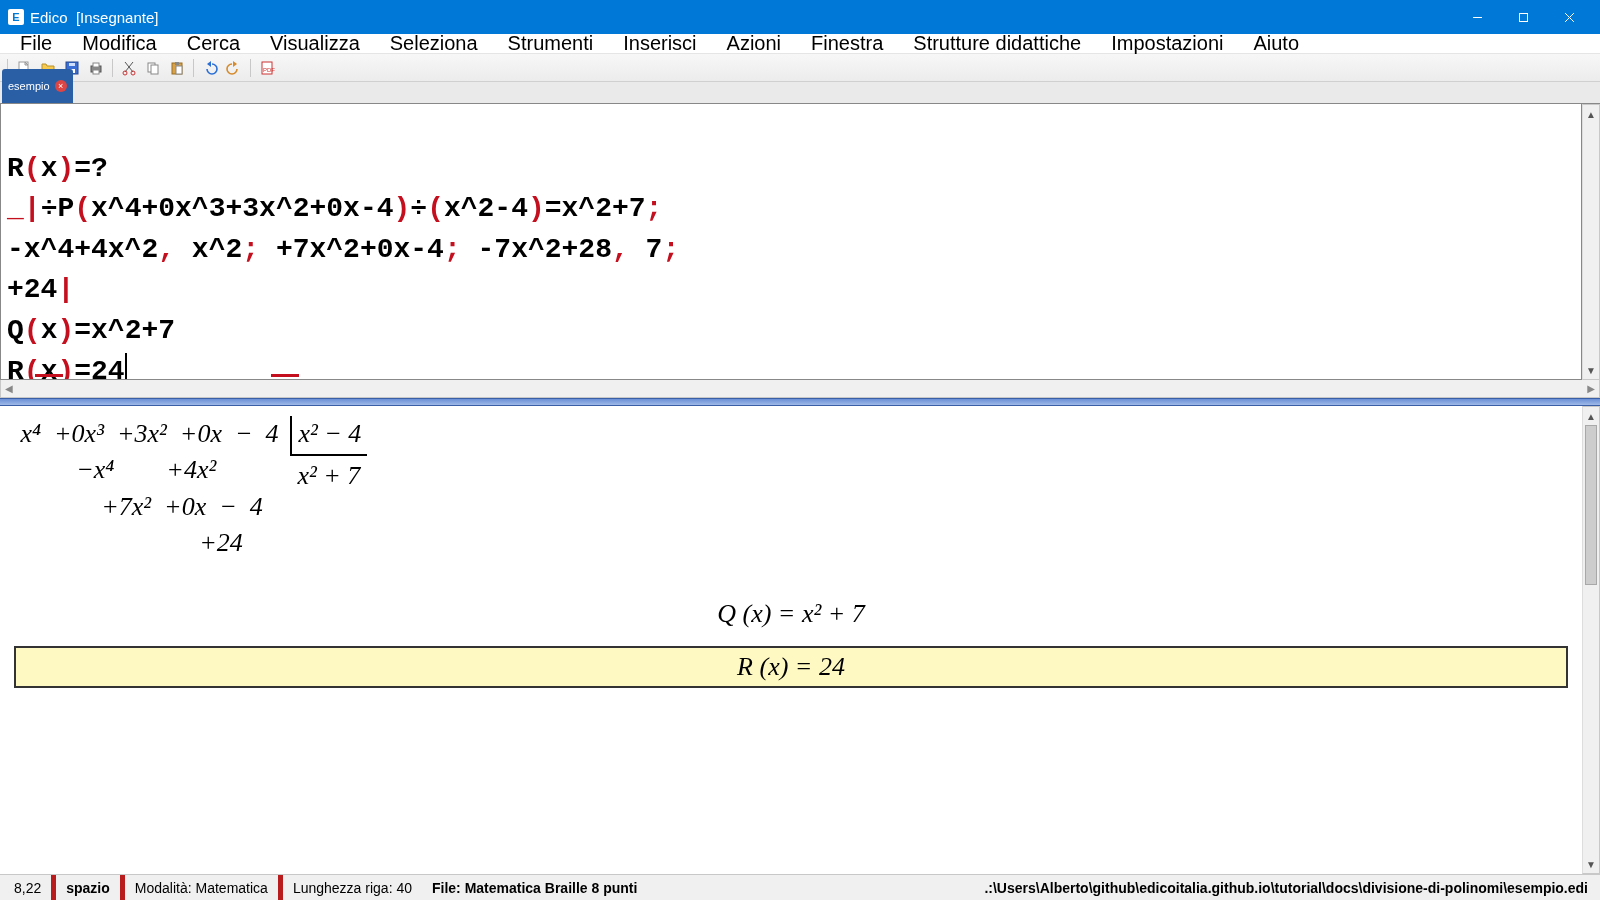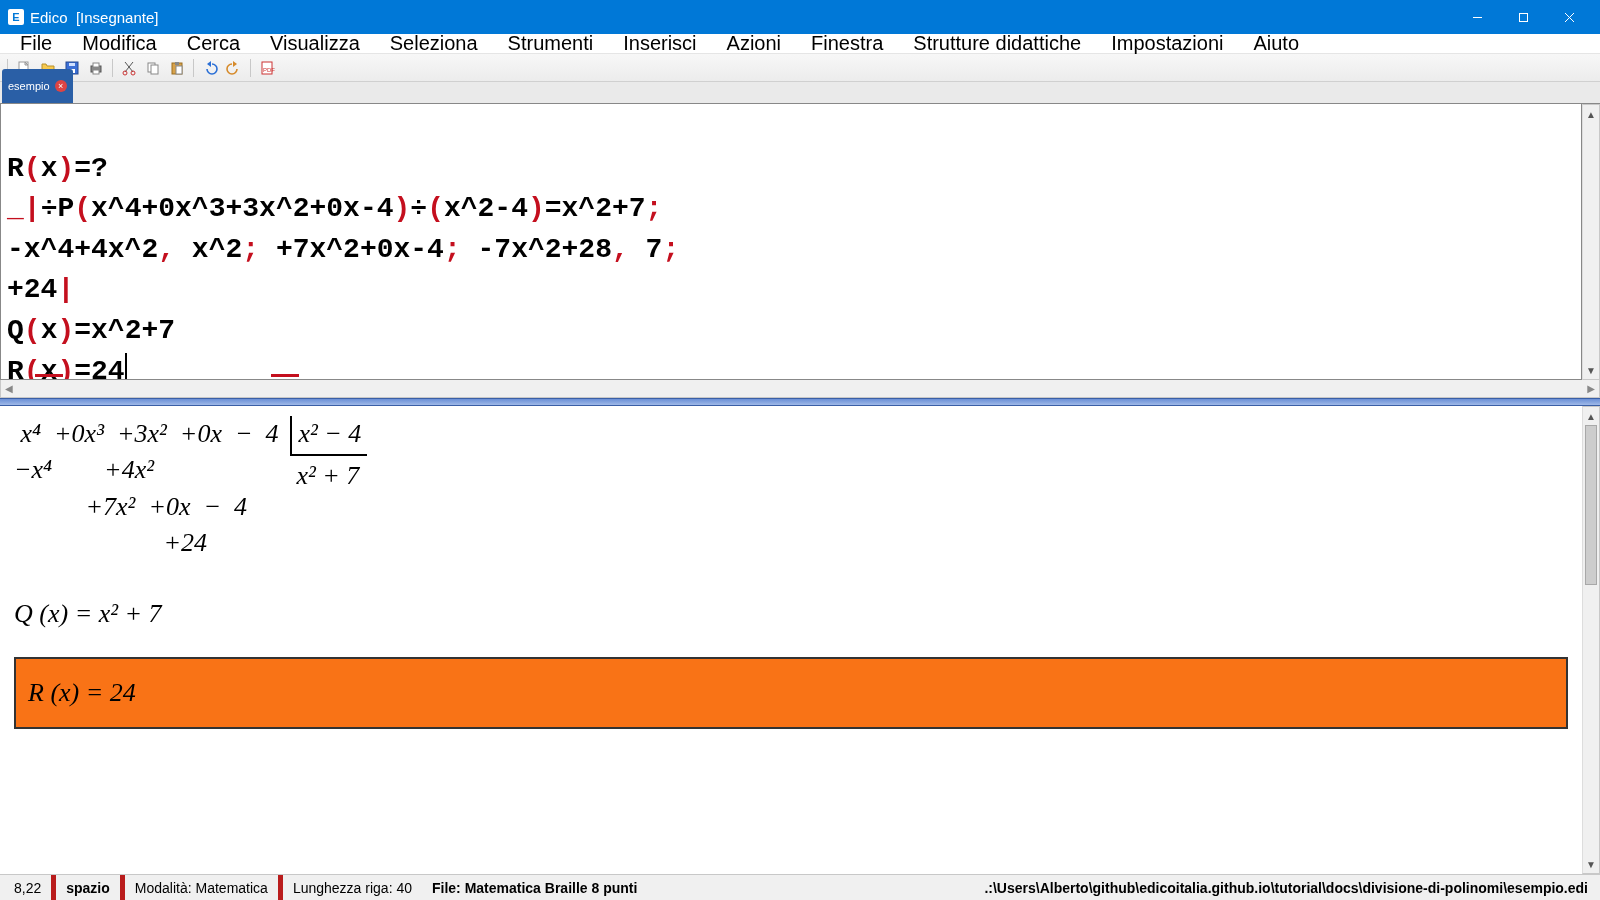--- a/index.html
+++ b/index.html
@@ -31,31 +31,31 @@
   @keyframes blink { 50% { opacity: 0; } }
   .vscroll { width: 18px; background: #f0f0f0; border: 1px solid #c8c8c8; border-left:1px solid #ddd; position: relative;}
   .vscroll .arrow { height: 18px; display:flex; align-items:center; justify-content:center; font-size:10px; color:#555;}
   .vscroll .track { position:absolute; top:18px; bottom:18px; left:0; right:0;}
   .hscroll { height: 18px; background:#f0f0f0; border:1px solid #c8c8c8; border-top:none; display:flex; align-items:center; padding:0 4px; color:#888; font-size:10px;}
   .hscroll .fill { flex:1;}
   .red-dash { position:absolute; height:3px; background:#c40f1e; bottom:2px;}
 
   .splitter { height: 8px; background: linear-gradient(#6a8fd6,#9fb9e8); border-top:1px solid #3a5fa6; border-bottom:1px solid #3a5fa6;}
 
-  .preview { flex: 1; position: relative; background:#fff; overflow:hidden; display:flex;}
+  .preview { flex: 1; position: relative; background:#fff; overflow:hidden; display:flex;text-align:center;}
   .preview-content { flex:1; padding: 10px 14px; font-family: "Cambria Math","Times New Roman",serif; font-size: 26px; line-height:1.4; position:relative;}
   .preview .vscroll { border-top:1px solid #c8c8c8;}
   .preview .vscroll .thumb { position:absolute; left:2px; right:2px; top:0; height:160px; background:#cdcdcd; border:1px solid #a8a8a8;}
 
   .longdiv { display:inline-block; margin-left:12px; vertical-align:top;}
   .ld-top { border-left:2px solid #000; border-bottom:2px solid #000; padding:0 6px 2px 6px; display:inline-block;}
   .ld-bot { padding:2px 6px 0 6px; display:inline-block;}
   .mathline { white-space: pre; font-style: italic;}
 
-  .highlight-box { margin-top:25px; background:#f97316; border:2px solid #333; padding:16px 12px; font-style: italic;}
+  .highlight-box { margin-top:14px; background:#fef9c3; border:2px solid #333; padding:1px 12px; font-style: italic;}
   .qline { margin-top:34px; }
   .qline .math { font-style: italic; }
 
   .statusbar { height: 26px; background:#f0f0f0; border-top:1px solid #c8c8c8; display:flex; align-items:center; font-size:14px; padding:0 4px; gap:0;}
   .statusbar .cell { padding: 0 10px; border-right: 5px solid #b91c1c; height:100%; display:flex; align-items:center;}
   .statusbar .cell.bold { font-weight: bold; }
   .statusbar .path { margin-left:auto; padding:0 8px; font-weight:bold;}
 </style>
 </head>
 <body>

